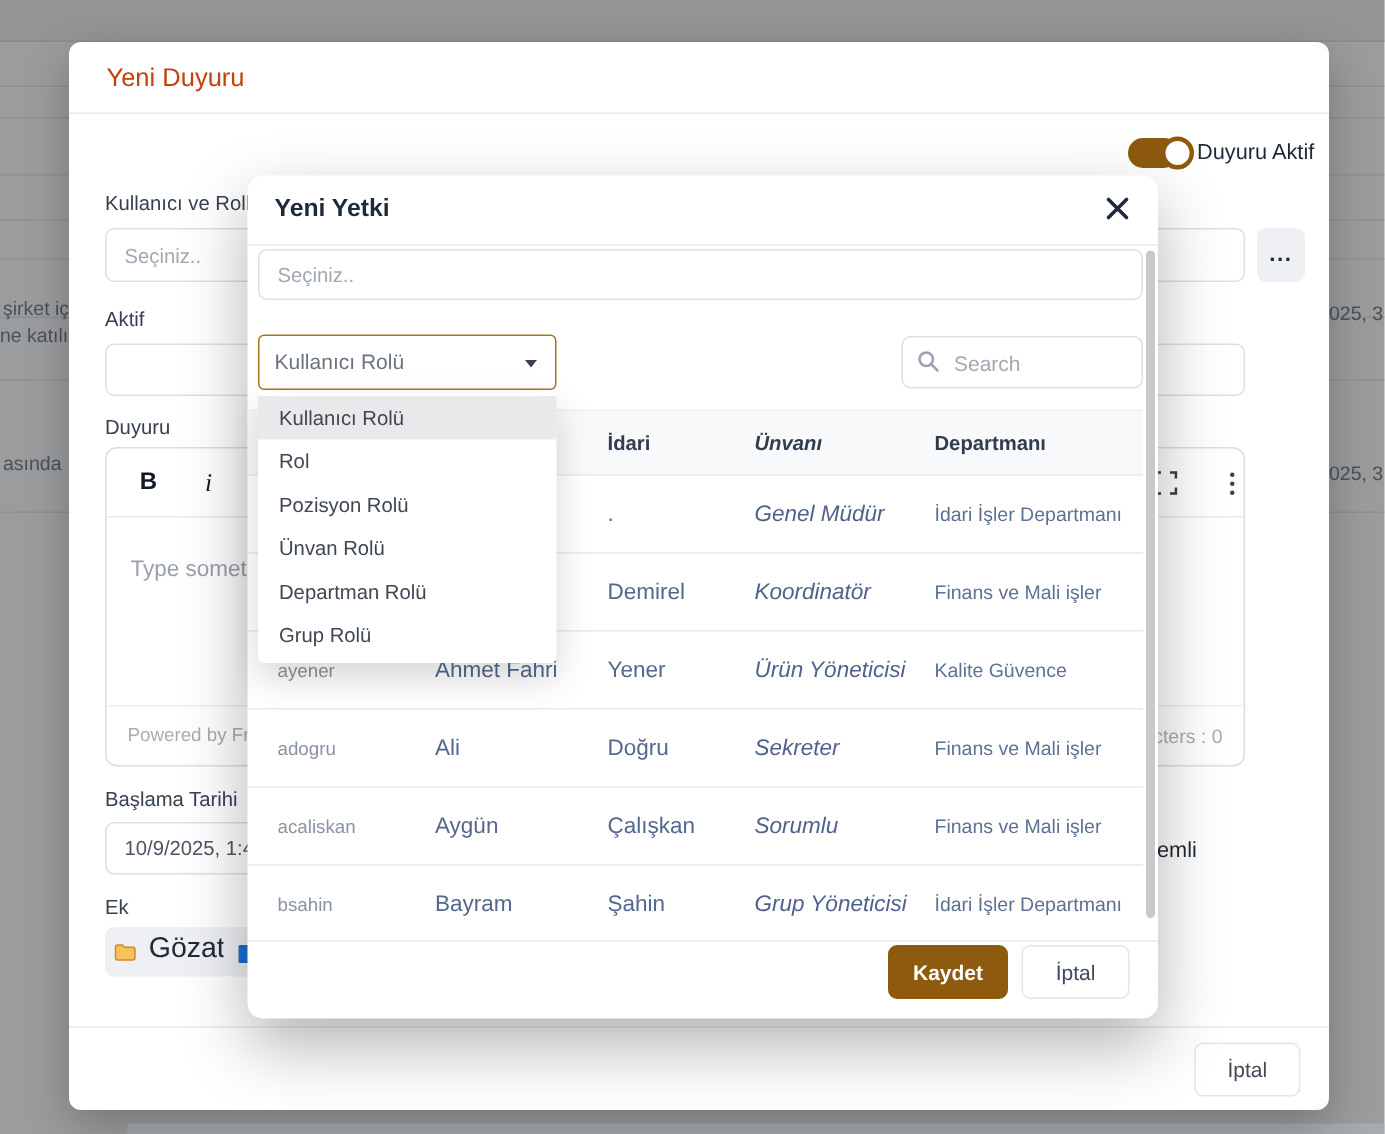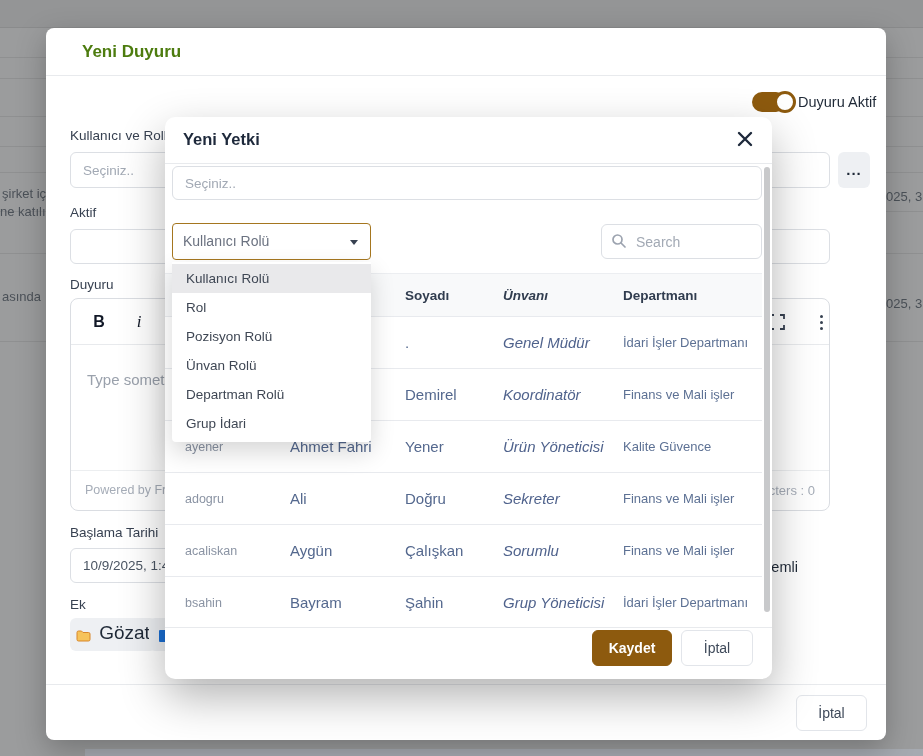--- a/index.html
+++ b/index.html
@@ -4,38 +4,38 @@
 <style>
   html,body{margin:0;padding:0;}
   body{
     width:923px;height:756px;position:relative;overflow:hidden;
     font-family:"Liberation Sans","DejaVu Sans",sans-serif;
     background:#9b9c9d;
   }
   
   .bg-topstrip{position:absolute;left:0;top:0;width:923px;height:27px;background:#949596;border-bottom:1px solid #8a8b8c;z-index:1;}
   .bg-line{position:absolute;left:0;width:923px;height:1px;background:#8f9091;z-index:1;}
-  .bg-frag{position:absolute;color:#4b5158;font-size:13px;z-index:2;white-space:nowrap;}
+  .bg-frag{position:absolute;color:#4b5158;font-size:13px;z-index:2;white-space:nowrap;margin-top:12px;}
   .bg-bottomstrip{position:absolute;left:85px;top:749px;width:838px;height:7px;background:#a6aab1;z-index:2;}
 
   
   .lbl{position:absolute;font-size:13.5px;color:#374151;}
   .txtinput{position:absolute;border:1px solid #dcdfe4;border-radius:6px;background:#fff;
     font-family:inherit;font-size:13.5px;color:#4b5563;padding:0 12px;box-sizing:border-box;outline:none;}
   .txtinput::placeholder{color:#a2a9b4;opacity:1;}
   .btn{position:absolute;border-radius:6px;font-family:inherit;font-size:14px;cursor:pointer;box-sizing:border-box;}
   .btn-brown{background:#8d5a0e;color:#fff;border:1px solid #8d5a0e;font-weight:bold;}
   .btn-ghost{background:#fff;color:#3f4a5a;border:1px solid #e2e5ea;}
   .btn-gray{background:#eef0f3;border:none;color:#1f2937;}
 
   
   .modal-announce{position:absolute;left:46px;top:28px;width:840px;height:712px;background:#fff;
     border-radius:8px;box-shadow:0 10px 30px rgba(0,0,0,.25);z-index:10;}
   .ma-header{position:absolute;left:0;top:0;width:100%;height:48px;border-bottom:1px solid #e8eaed;box-sizing:border-box;}
-  .ma-title{position:absolute;left:36px;top:14px;font-size:17px;font-weight:bold;color:#4d7c0f;}
+  .ma-title{position:absolute;left:25px;top:14px;font-size:17px;font-weight:normal;color:#c2410c;}
   .toggle{position:absolute;left:706px;top:64px;width:34px;height:20px;background:#8d5a0e;border-radius:10px;cursor:pointer;}
   .toggle-knob{position:absolute;left:22px;top:-1px;width:22px;height:22px;background:#fff;border:3px solid #8d5a0e;border-radius:50%;box-sizing:border-box;}
   .toggle-lbl{position:absolute;left:752px;top:66px;font-size:14.5px;color:#1f2937;}
   .ma-more{left:792px;top:124px;width:32px;height:36px;font-weight:bold;font-size:15px;letter-spacing:1px;line-height:26px;text-align:center;}
   
   .editor{position:absolute;left:24px;top:270px;width:760px;height:213px;border:1px solid #dadde2;border-radius:8px;box-sizing:border-box;}
   .ed-toolbar{position:absolute;left:0;top:0;width:100%;height:46px;border-bottom:1px solid #e8eaed;box-sizing:border-box;}
   .ed-btn{position:absolute;top:10px;width:28px;height:26px;text-align:center;line-height:26px;cursor:pointer;color:#111827;}
   .ed-bold{left:14px;font-weight:bold;font-size:16px;}
   .ed-italic{left:54px;font-style:italic;font-family:"Liberation Serif","DejaVu Serif",serif;font-size:17px;}
@@ -187,21 +187,21 @@
       <circle cx="6.5" cy="6.5" r="4.5" fill="none" stroke="#9ca3af" stroke-width="1.7"></circle>
       <path d="M10 10 L14 14" stroke="#9ca3af" stroke-width="1.7" stroke-linecap="round"></path>
     </svg>
   </span>
   <input class="txtinput au-search" type="text" placeholder="Search" style="">
 
   <div class="au-table">
     <div class="t-row t-head">
       <span class="c1"></span>
       <span class="c2"></span>
-      <span class="c3">Soyadı</span>
+      <span class="c3">İdari</span>
       <span class="c4">Ünvanı</span>
       <span class="c5">Departmanı</span>
     </div>
     <div class="t-row t-body-row">
       <span class="c1"></span>
       <span class="c2"></span>
       <span class="c3">.</span>
       <span class="c4">Genel Müdür</span>
       <span class="c5">İdari İşler Departmanı</span>
     </div>
@@ -241,21 +241,21 @@
       <span class="c5">İdari İşler Departmanı</span>
     </div>
   </div>
 
   <div class="dropdown">
     <div class="dd-item sel">Kullanıcı Rolü</div>
     <div class="dd-item">Rol</div>
     <div class="dd-item">Pozisyon Rolü</div>
     <div class="dd-item">Ünvan Rolü</div>
     <div class="dd-item">Departman Rolü</div>
-    <div class="dd-item">Grup İdari</div>
+    <div class="dd-item">Grup Rolü</div>
   </div>
 
   <div class="au-scrollthumb"></div>
 
   <div class="au-footer-line"></div>
   <button class="btn btn-brown" style="left:427px;top:513px;width:80px;height:36px">Kaydet</button>
   <button class="btn btn-ghost" style="left:516px;top:513px;width:72px;height:36px">İptal</button>
 </div>
 
 </body></html>

